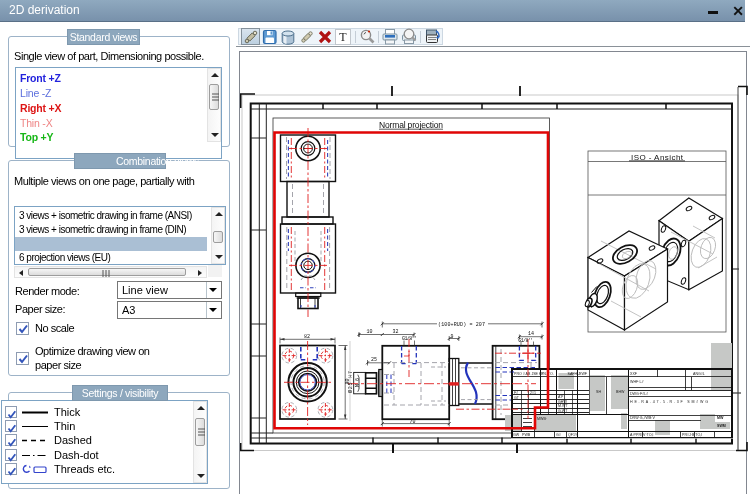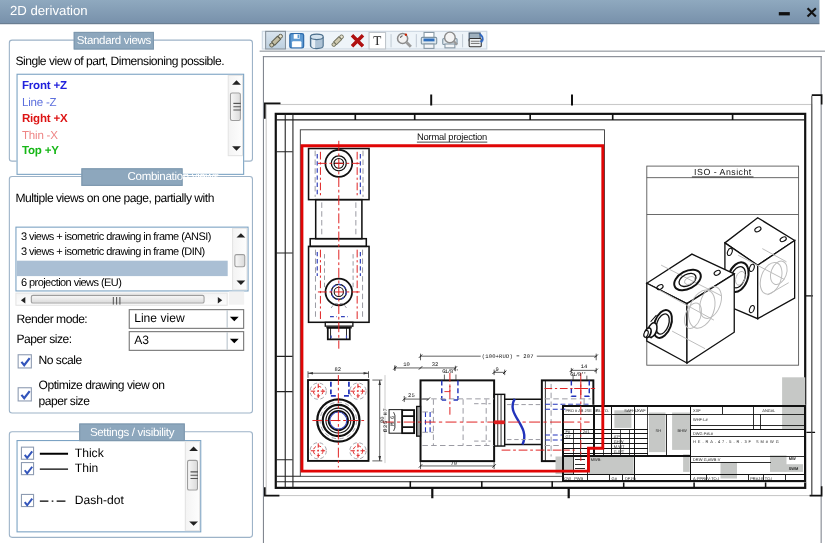--- a/index.html
+++ b/index.html
@@ -134,48 +134,68 @@
   <div class="cb" style="left:16px; top:352px;">
       <svg width="13" height="13">
         <path d="M2.5 6 L5 9 L10 2.5" stroke="#3355bb" stroke-width="2" fill="none"></path>
       </svg>
     </div>
   <div class="lbl" style="left:35px; top:345px;">Optimize drawing view on</div>
   <div class="lbl" style="left:35px; top:359px;">paper size</div>
 
   <div class="grp" style="top:392px; height:97px;"></div>
   <div class="tab" style="left:72px; top:385px; width:96px;">Settings / visibility</div>
-  <div class="lb" style="left:15px; top:400px; width:168px; height:84px;" id="setlist">
+  <div class="lb" style="left:1px; top:400px; width:207px; height:84px;" id="setlist">
 
     <div class="srow" style="top:5px;">
         <span class="scb"><svg width="12" height="12">
             <path d="M2.5 5.5 L4.7 8.3 L9.3 2.3" stroke="#3355bb" stroke-width="1.8" fill="none"></path>
           </svg></span>
       <svg class="samp" width="26" height="11">
           <path d="M0 5.5h26" stroke="#000" stroke-width="2"></path>
         </svg>
         <span class="stxt">Thick</span>
       </div>
     <div class="srow" style="top:19px;">
         <span class="scb"><svg width="12" height="12">
             <path d="M2.5 5.5 L4.7 8.3 L9.3 2.3" stroke="#3355bb" stroke-width="1.8" fill="none"></path>
           </svg></span>
       <svg class="samp" width="26" height="11">
           <path d="M0 5.5h26" stroke="#000" stroke-width="1"></path>
         </svg>
         <span class="stxt">Thin</span>
       </div>
+    <div class="srow" style="top:33px;">
+        <span class="scb"><svg width="12" height="12">
+            <path d="M2.5 5.5 L4.7 8.3 L9.3 2.3" stroke="#3355bb" stroke-width="1.8" fill="none"></path>
+          </svg></span>
+      <svg class="samp" width="26" height="11">
+          <path d="M0 5.5h26" stroke="#000" stroke-width="1.3" stroke-dasharray="5 4"></path>
+        </svg>
+        <span class="stxt">Dashed</span>
+      </div>
     <div class="srow" style="top:47.5px;">
         <span class="scb"><svg width="12" height="12">
             <path d="M2.5 5.5 L4.7 8.3 L9.3 2.3" stroke="#3355bb" stroke-width="1.8" fill="none"></path>
           </svg></span>
       <svg class="samp" width="26" height="11">
           <path d="M0 5.5h26" stroke="#000" stroke-width="1.1" stroke-dasharray="8 3 1.5 3"></path>
         </svg>
         <span class="stxt">Dash-dot</span>
+      </div>
+    <div class="srow" style="top:62px;">
+        <span class="scb"><svg width="12" height="12">
+            <path d="M2.5 5.5 L4.7 8.3 L9.3 2.3" stroke="#3355bb" stroke-width="1.8" fill="none"></path>
+          </svg></span>
+      <svg class="samp" width="26" height="11">
+          <path d="M4.5 1.5 a3.4 3.4 0 1 0 3 5.4" stroke="#3344cc" stroke-width="1.4" fill="none"></path>
+          <rect x="12" y="3" width="12" height="5.5" rx="1" stroke="#3344cc" stroke-width="1.2" fill="none"></rect>
+          <path d="M9 3.2 l-2 -1.6 l0.4 2.4" fill="#3344cc" stroke="none"></path>
+        </svg>
+        <span class="stxt">Threads etc.</span>
       </div>
     <div class="sbv" style="right:0px; top:0px; height:82px;">
       <div class="sb-arrow" style="left:3px;top:4px;border-left:4px solid transparent;border-right:4px solid transparent;border-bottom:4px solid #222;"></div>
       <div class="sb-arrow" style="left:3px;bottom:4px;border-left:4px solid transparent;border-right:4px solid transparent;border-top:4px solid #222;"></div>
       <div class="thumbv" style="top:16px; height:28px;">
         <svg class="grip" style="left:2px;top:9px;" width="7" height="9">
             <path d="M0 1h7M0 4h7M0 7h7" stroke="#555" stroke-width="1"></path>
           </svg>
       </div>
     </div>

